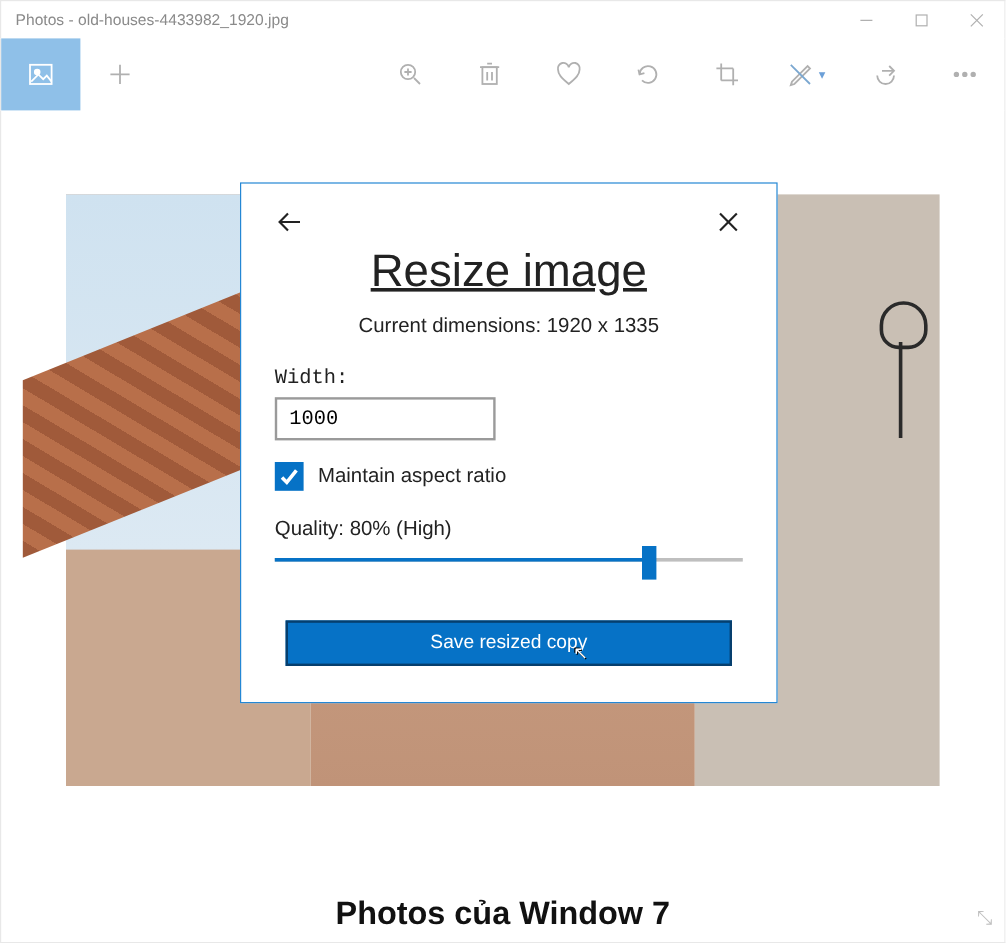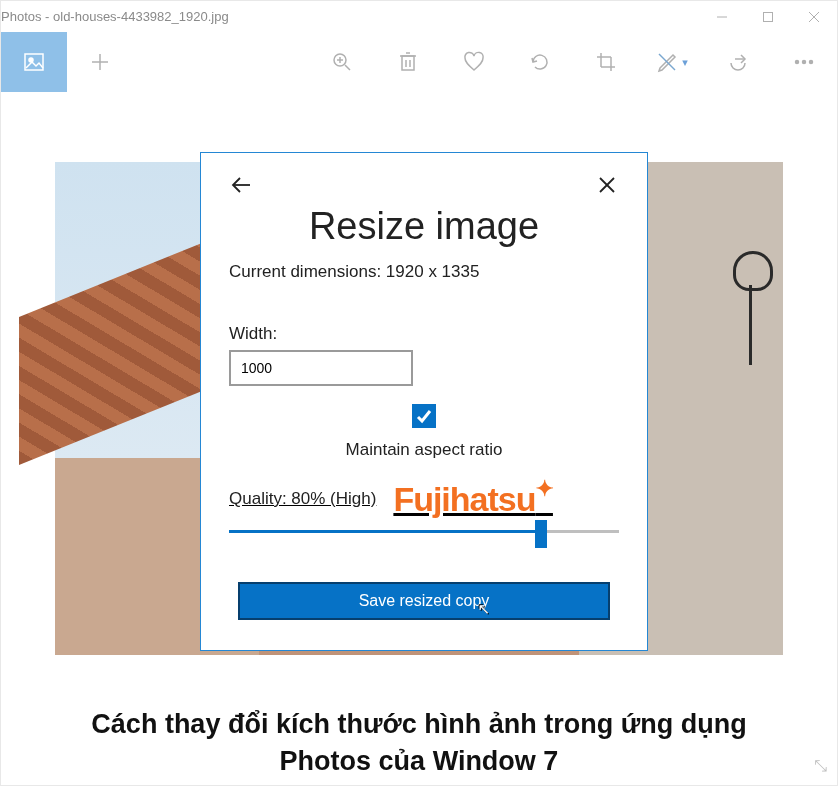--- a/index.html
+++ b/index.html
@@ -10,21 +10,21 @@
     background: #fff;
     overflow: hidden;
     position: relative;
   }
 
   
   .titlebar {
     height: 32px;
     display: flex;
     align-items: center;
-    padding-left: 0;
+    padding-left: 12px;
     color: #8a8a8a;
     font-size: 13px;
     border-top: 1px solid #e8e8e8;
     border-left: 1px solid #e8e8e8;
     border-right: 1px solid #e8e8e8;
   }
   .titlebar .spacer { flex: 1; }
   .win-ctrl {
     width: 46px;
     height: 32px;
@@ -132,44 +132,45 @@
     display:flex; justify-content:space-between; align-items:center;
     height:28px;
   }
   .dialog .back, .dialog .close {
     width:24px; height:24px; display:flex; align-items:center; justify-content:center;
     color:#333;
   }
   .dialog h1 {
     text-align:center; font-weight:400; font-size:38px; color:#222;
     margin-top: 6px;
+    text-decoration: underline;
   }
   .dialog .dims {
-    text-align:left; font-size:17px; color:#222; margin-top:14px;
+    text-align:center; font-size:17px; color:#222; margin-top:14px;
   }
   .dialog .fields {
-    display:flex; gap:22px; margin-top:42px;
+    display:flex; gap:22px; margin-top:24px;font-family:Liberation Mono, monospace;
   }
   .dialog .field { flex:1; }
   .dialog .field label { font-size:17px; color:#222; display:block; margin-bottom:6px;}
   .dialog .field input {
-    width:100%; height:36px; border:2px solid #9a9a9a; font-size:14px; padding:0 10px;
+    width:100%; height:36px; border:2px solid #9a9a9a; font-size:17px; padding:0 10px;
     font-family:inherit; outline:none;
   }
   .dialog .aspect {
-    display:flex; align-items:center; gap:12px; margin-top:18px;flex-direction:column;
+    display:flex; align-items:center; gap:12px; margin-top:18px;
   }
   .dialog .aspect .chk {
     width:24px; height:24px; background:#0672c6; display:flex; align-items:center; justify-content:center;
   }
   .dialog .aspect .chk svg{ stroke:#fff; stroke-width:3; fill:none; }
   .dialog .aspect span { font-size:17px; color:#222; }
 
   .dialog .quality-row {
-    display:flex; align-items:center; margin-top:22px; gap:17px;text-decoration:underline;
+    display:flex; align-items:center; margin-top:22px; gap:27px;
   }
   .dialog .quality-row .qtxt { font-size:17px; color:#222; white-space:nowrap;}
   .dialog .brand {
     font-weight:700; font-size:34px; color:#f37021; letter-spacing:-1px;
     position:relative; line-height:1;
   }
   .dialog .brand .star {
     color:#f37021; font-size:22px; vertical-align:top; position:relative; top:-4px;
   }
 
@@ -349,34 +350,32 @@
       <div class="chk">
         <svg width="18" height="18">
             <polyline points="3,10 7,14 15,4"></polyline>
           </svg>
       </div>
       <span>Maintain aspect ratio</span>
     </div>
 
     <div class="quality-row">
       <span class="qtxt">Quality: 80% (High)</span>
-      <span class="brand"><span>Fujihatsu</span><span class="star">✦</span></span>
     </div>
 
     <div class="slider">
       <div class="track"></div>
       <div class="fill"></div>
       <div class="thumb"></div>
     </div>
 
     <button class="save-btn">
       <span>Save resized copy</span>
       <span class="cursor">↖</span>
     </button>
   </div>
 
   <div class="caption">
-    <div>Cách thay đổi kích thước hình ảnh trong ứng dụng</div>
     <div>Photos của Window 7</div>
   </div>
 
   <div class="resize-handle">⤡</div>
 </div>
 
 </body></html>

